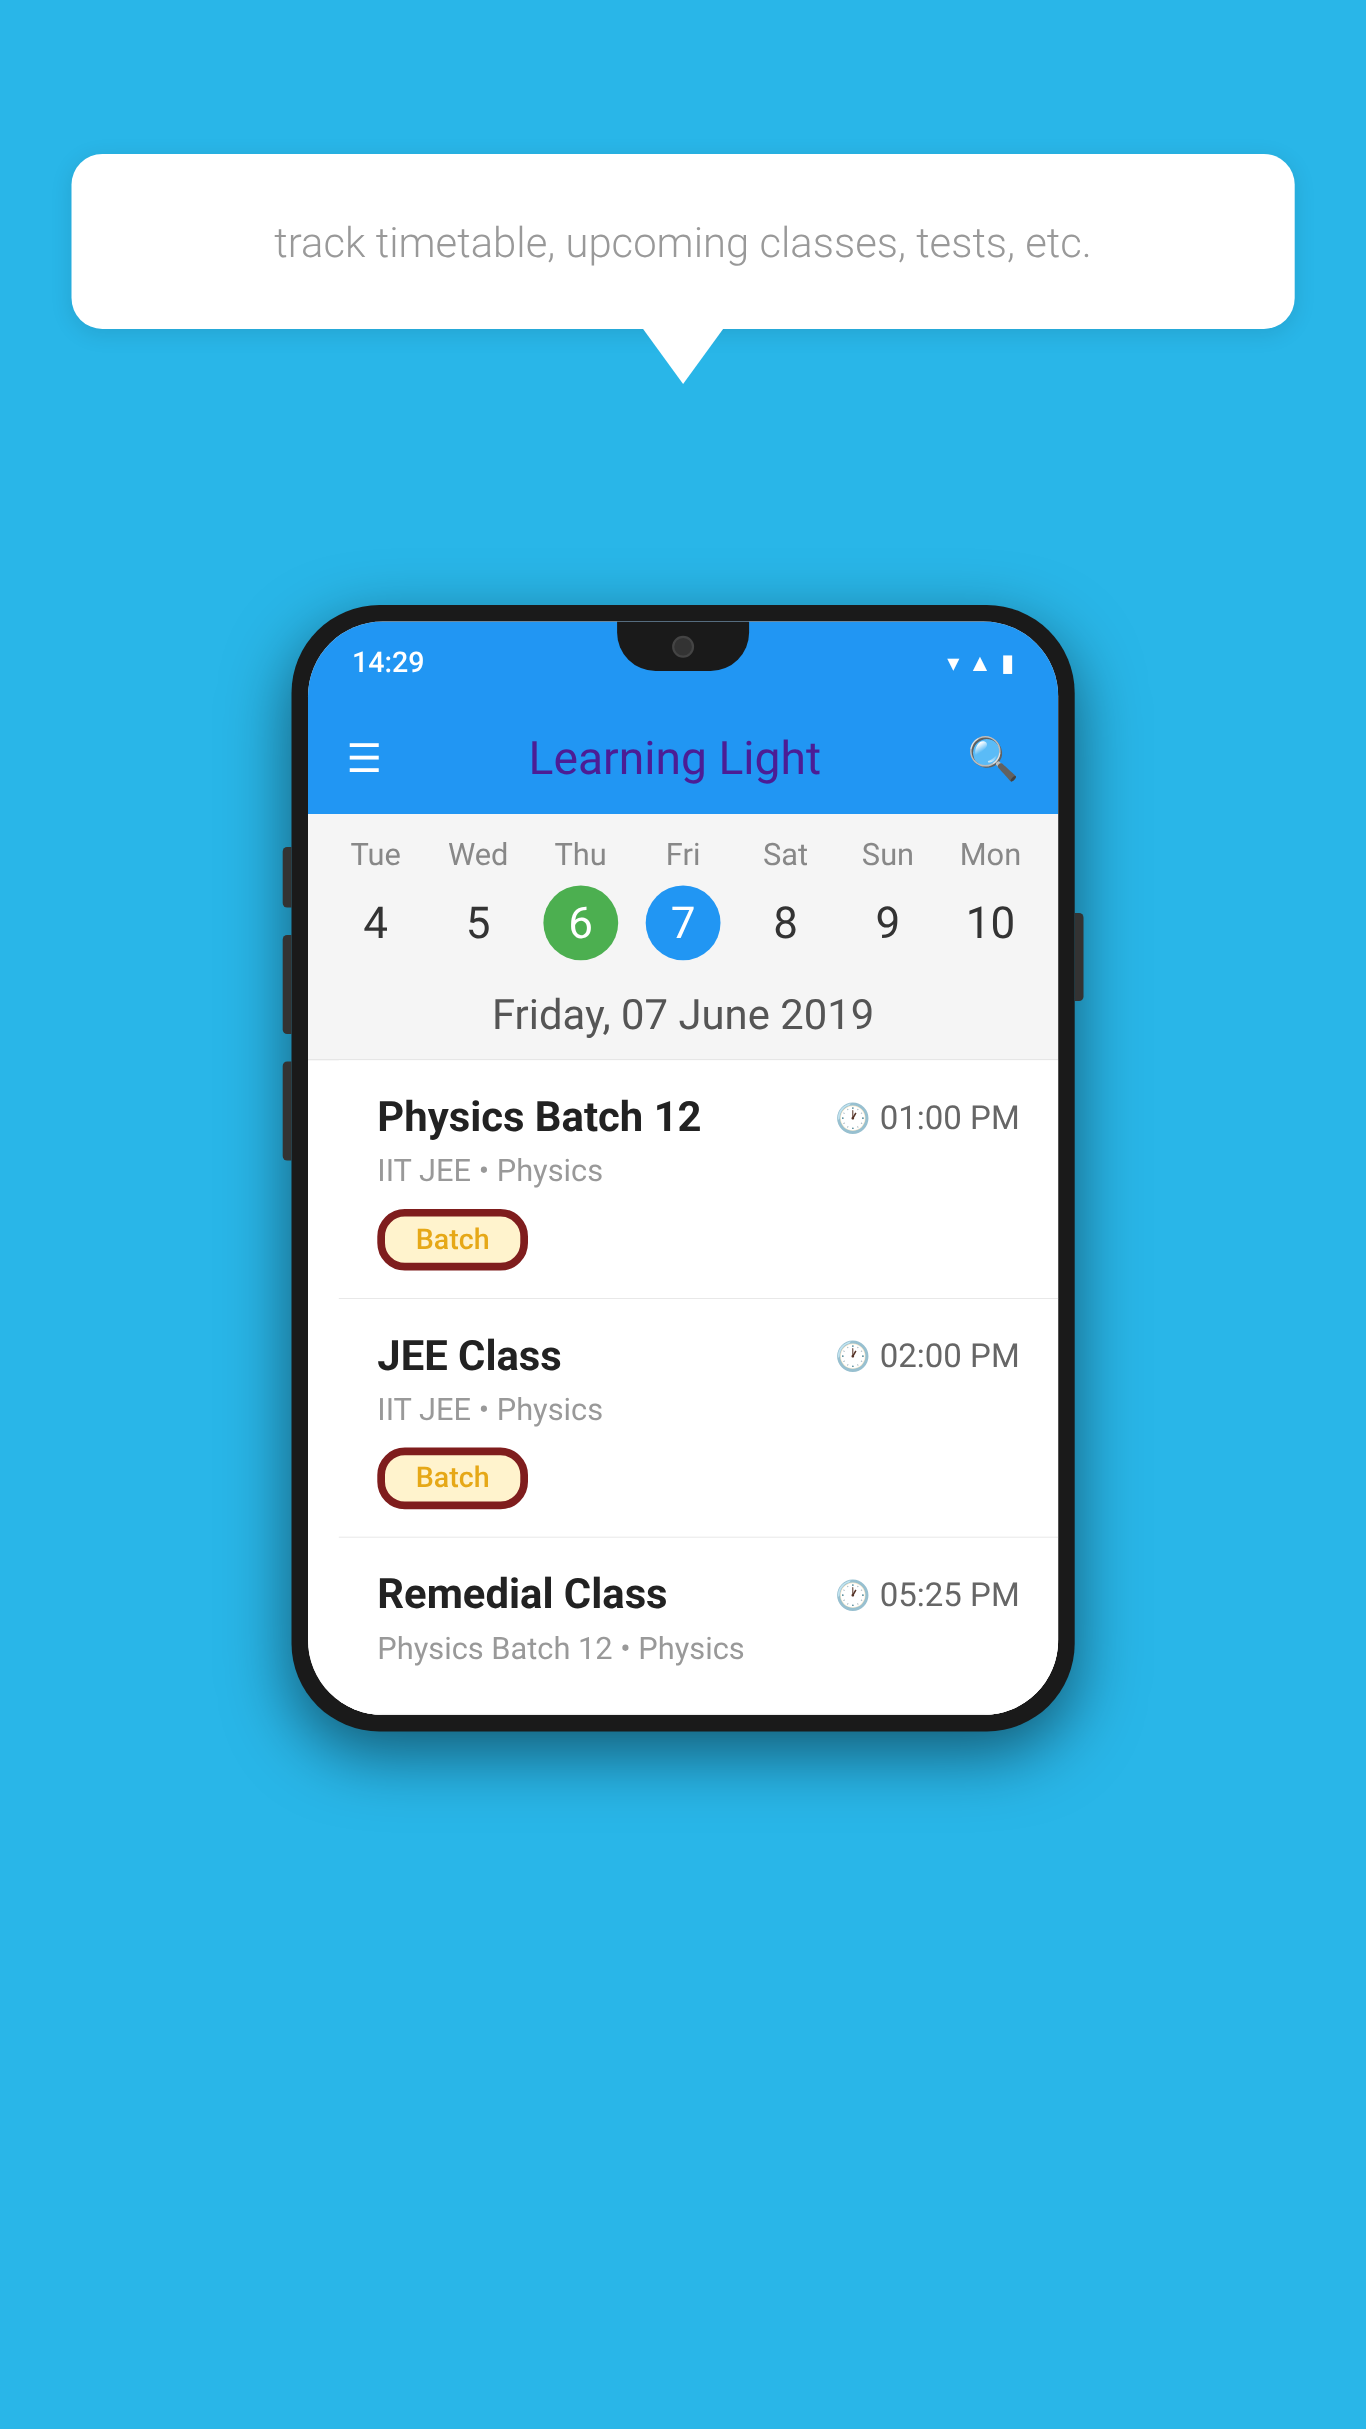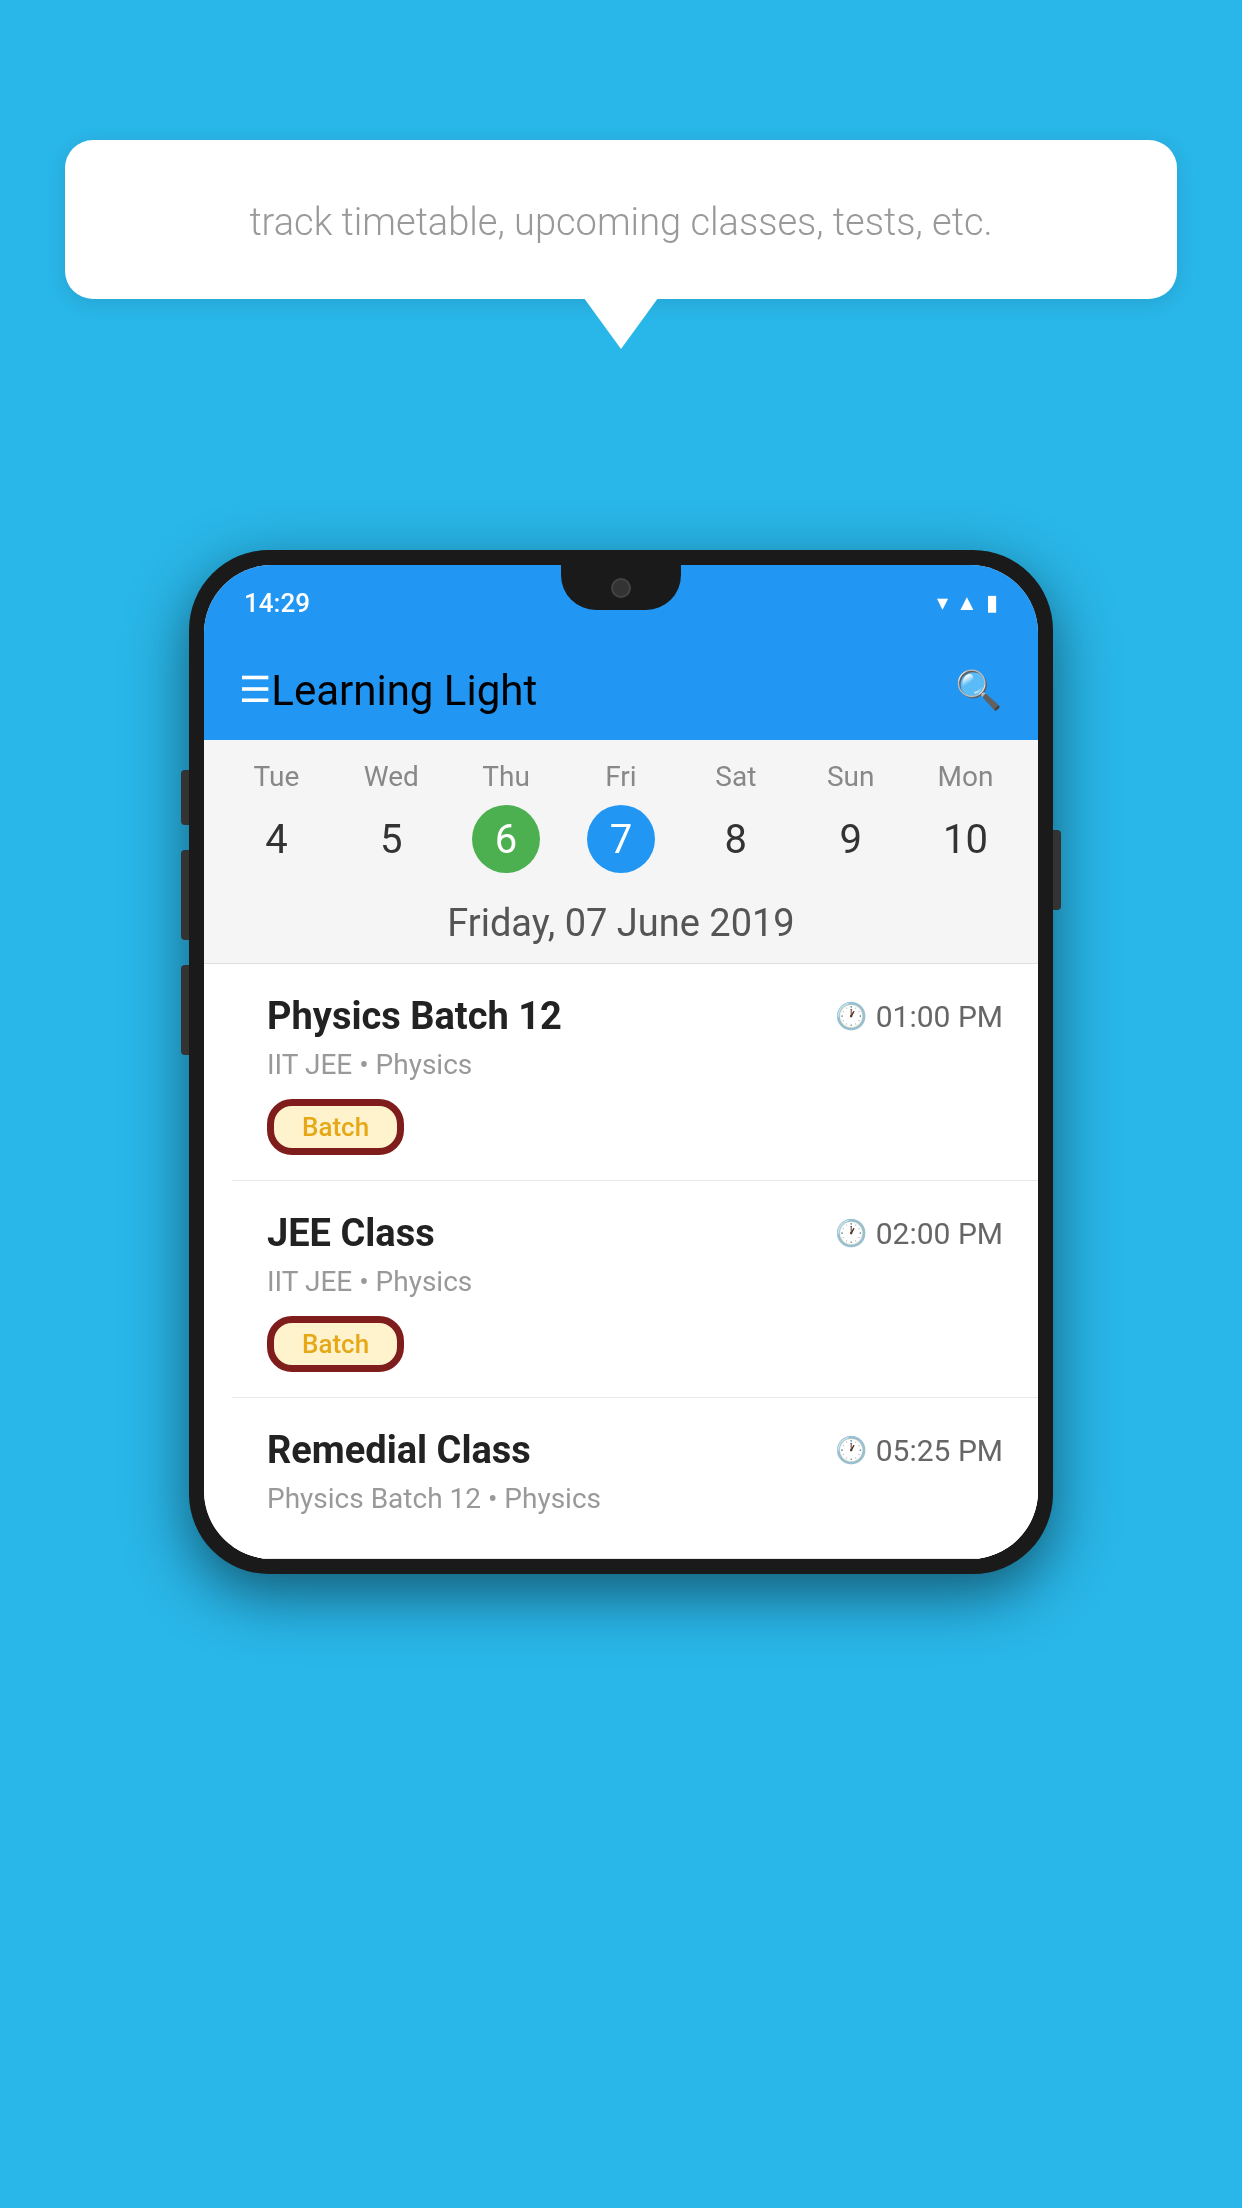--- a/index.html
+++ b/index.html
@@ -59,21 +59,21 @@
       color: #999;
       font-weight: 300;
     }
 
     
     .phone-container {
       position: absolute;
       top: 550px;
       left: 50%;
       transform: translateX(-50%);
-      width: 864px;
+      width: 712px;
     }
 
     .phone-outer {
       background: #1a1a1a;
       border-radius: 80px;
       padding: 15px;
       box-shadow: 0 20px 60px rgba(0,0,0,0.5);
       position: relative;
     }
 
@@ -138,25 +138,25 @@
     .app-bar {
       background: #2196F3;
       height: 100px;
       display: flex;
       align-items: center;
       padding: 0 35px;
       justify-content: space-between;
     }
 
     .app-bar-title {
-      color: #000000;
+      color: #4c1d95;
       font-size: 42px;
       font-weight: 400;
       flex: 1;
-      text-align: left;
+      text-align: center;
     }
 
     .hamburger-icon {
       color: white;
       font-size: 36px;
       cursor: pointer;
     }
 
     .search-icon {
       color: white;

